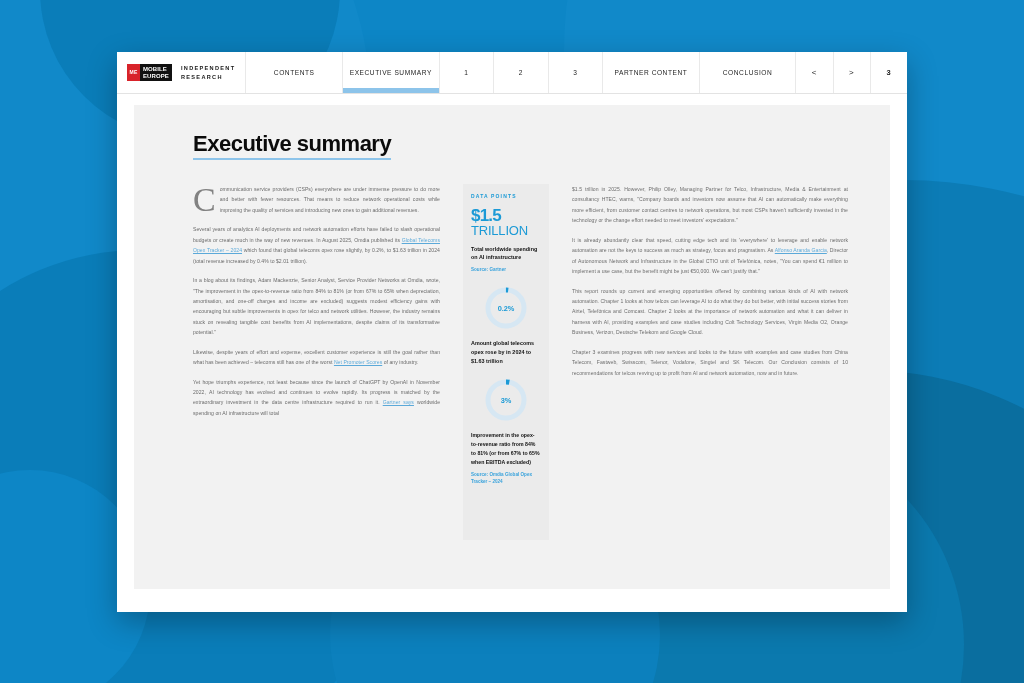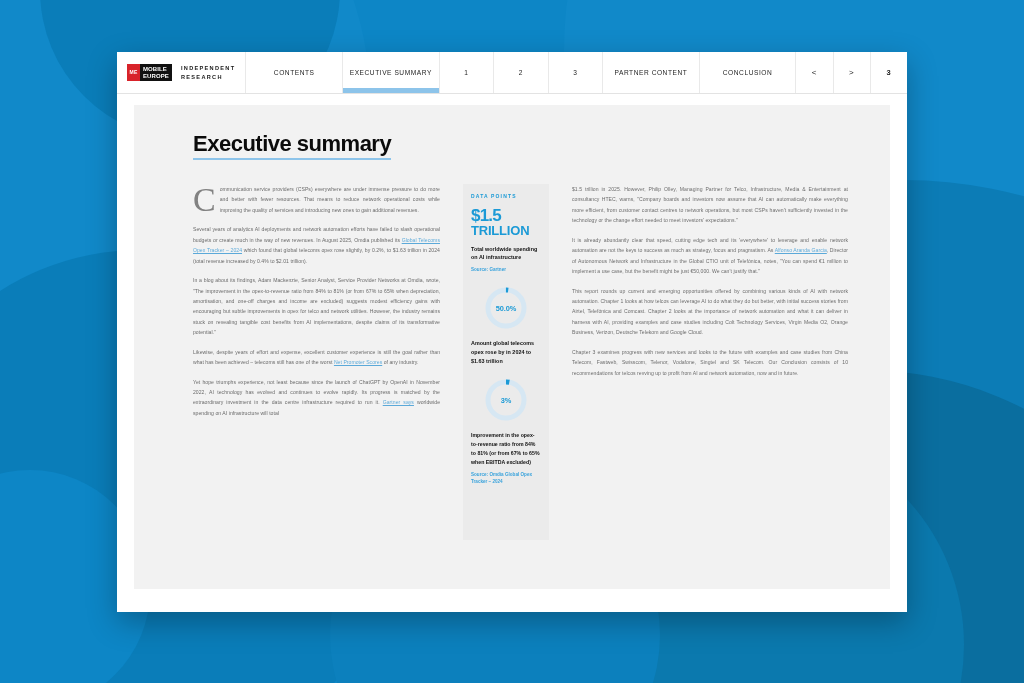--- a/index.html
+++ b/index.html
@@ -157,21 +157,21 @@
   }
   .dp-kicker {
     color: #1b9ad6; font-size: 5px; font-weight: bold;
     letter-spacing: 1.15px; margin-bottom: 9px;
   }
   .dp-big {
     color: #1b9ad6; font-weight: bold;
     font-size: 17px; line-height: .94; letter-spacing: -.8px;
   }
   .dp-big2 {
-    color: #1b9ad6; font-weight: bold;
+    color: #1b9ad6; font-weight: normal;
     font-size: 13px; line-height: 1.05; letter-spacing: -.2px;
     margin-bottom: 7px;
   }
   .dp-caption {
     color: #111; font-size: 5.4px; font-weight: bold;
     line-height: 1.62; letter-spacing: .02px;
   }
   .dp-source {
     color: #3aa3dc; font-size: 4.6px; font-weight: bold;
     line-height: 1.55; margin-top: 4px;
@@ -295,21 +295,21 @@
             <div class="dp-caption">Total worldwide spending on AI infrastructure</div>
             <div class="dp-source">Source: Gartner</div>
           </div>
 
           <div class="dp-block">
             <div class="donut">
               <svg width="48" height="48" viewBox="0 0 48 48">
                 <circle cx="24" cy="24" r="18" fill="none" stroke="#d6e7f3" stroke-width="5"></circle>
                 <circle cx="24" cy="24" r="18" fill="none" stroke="#1b9ad6" stroke-width="5" stroke-dasharray="2.3 110" stroke-linecap="butt" transform="rotate(-90 24 24)"></circle>
               </svg>
-              <div class="donut-label">50.0%</div>
+              <div class="donut-label">0.2%</div>
             </div>
             <div class="dp-caption">Amount global telecoms opex rose by in 2024 to $1.63 trillion</div>
           </div>
 
           <div class="dp-block">
             <div class="donut">
               <svg width="48" height="48" viewBox="0 0 48 48">
                 <circle cx="24" cy="24" r="18" fill="none" stroke="#d6e7f3" stroke-width="5"></circle>
                 <circle cx="24" cy="24" r="18" fill="none" stroke="#1b9ad6" stroke-width="5" stroke-dasharray="3.4 110" stroke-linecap="butt" transform="rotate(-90 24 24)"></circle>
               </svg>

